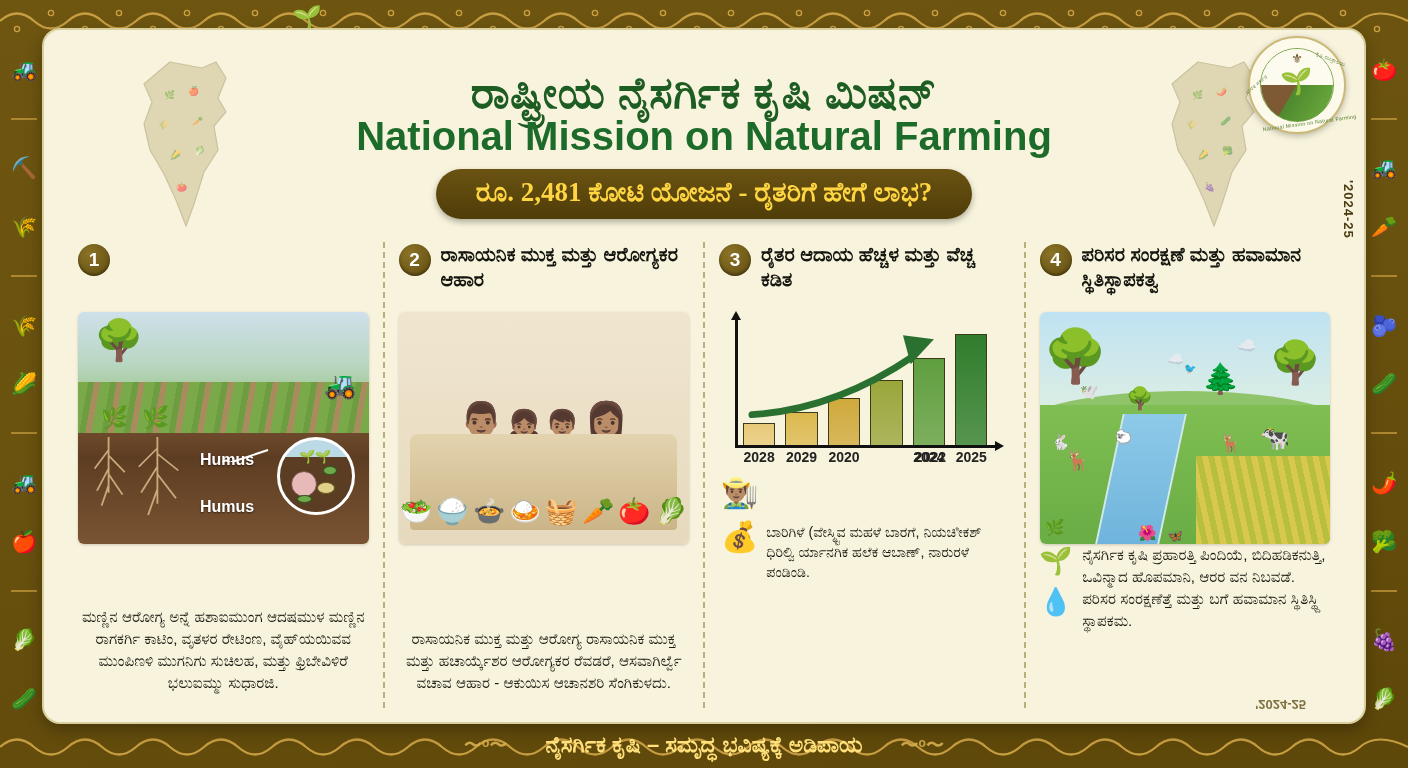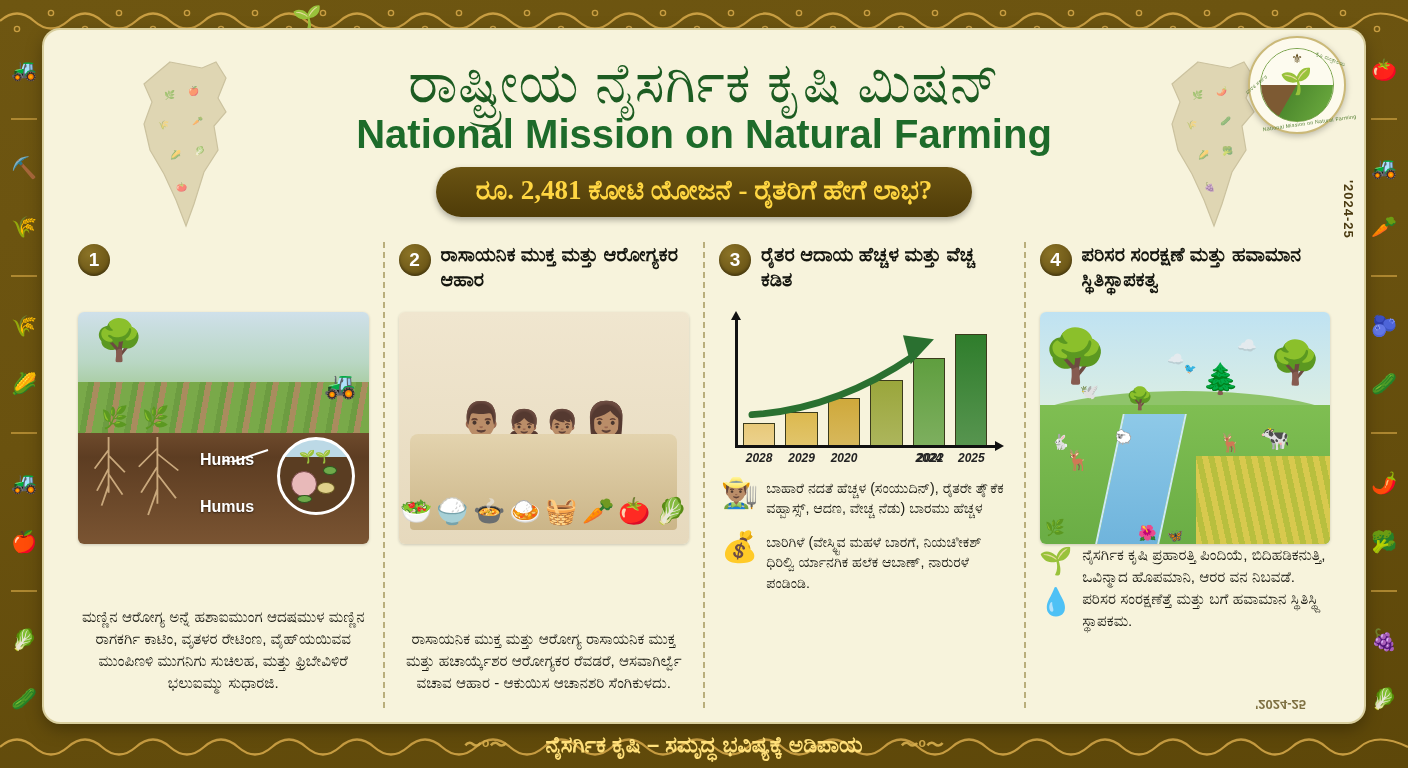--- a/index.html
+++ b/index.html
@@ -56,22 +56,22 @@
     position: absolute; top: 24px;
     width: 120px; height: 180px;
     opacity: .55;
   }
   .india-map.l { left: 86px; }
   .india-map.r { right: 86px; }
 
   
   #header { position: relative; padding-top: 22px; text-align: center; z-index: 3; }
   #title-kn {
-    font-size: 56px; font-weight: 400; color: #1d5c22;
-    letter-spacing: .5px; line-height: 1.12;
+    font-size: 44px; font-weight: 700; color: #1d5c22;
+    letter-spacing: .5px; line-height: 1.12; margin-top: 16px;
   }
   #title-en {
     font-size: 40px; font-weight: 700; color: #1d6b2a;
     line-height: 1.05; margin-top: -2px;
   }
   #subtitle-pill {
     display: inline-block; margin-top: 12px;
     background: linear-gradient(180deg,#6a5312,#4f3c08);
     color: #ffd642; font-size: 27px; font-weight: 700;
     padding: 8px 40px 11px; border-radius: 26px;
@@ -197,21 +197,21 @@
   .axis-v { position:absolute; left:16px; top:4px; bottom:26px; width:3px; background:#111; }
   .axis-v::before { content:""; position:absolute; left:-4px; top:-7px;
     border-left:5.5px solid transparent; border-right:5.5px solid transparent; border-bottom:9px solid #111; }
   .axis-h { position:absolute; left:16px; right:14px; bottom:26px; height:3px; background:#111; }
   .axis-h::after { content:""; position:absolute; right:-8px; top:-4px;
     border-top:5.5px solid transparent; border-bottom:5.5px solid transparent; border-left:9px solid #111; }
   .bars { position:absolute; left:24px; right:22px; bottom:29px; top:8px;
     display:flex; align-items:flex-end; justify-content:space-between; }
   .bar-col { width:13.2%; display:flex; flex-direction:column; align-items:center; height:100%; justify-content:flex-end; }
   .bar { width:100%; border:1.6px solid #3b3b1c; border-bottom:none; }
-  .bar-lbl { position:absolute; bottom:8px; font-size:12px; font-weight:700; color:#222;font-style:italic; }
+  .bar-lbl { position:absolute; bottom:8px; font-size:14px; font-weight:700; color:#222; }
   .arrow-svg { position:absolute; inset:0; pointer-events:none; }
   .chart-note { display:flex; gap:8px; align-items:flex-start; margin-top:4px; padding:0 2px; }
   .chart-note .ic { font-size:30px; line-height:1; flex:0 0 auto; }
   .chart-note .tx { font-size:14.2px; line-height:1.42; color:#1a1a12; }
 
   
   .n-sky { position:absolute; inset:0 0 42% 0; background:linear-gradient(180deg,#bfe2f2,#e7f3de); }
   .n-land { position:absolute; inset:40% 0 0 0; background:linear-gradient(180deg,#7fbe52,#6aad45); }
   .n-hill { position:absolute; left:-6%; right:-6%; top:34%; height:70px;
     background:#8fc46a; border-radius:50% 50% 0 0; }
@@ -492,21 +492,20 @@
               </div>
             </div>
           <svg class="arrow-svg" viewBox="0 0 300 160" preserveAspectRatio="none">
             <path d="M34,104 C96,100 150,78 200,44" fill="none" stroke="#2a7030" stroke-width="7" stroke-linecap="round"></path>
             <path d="M198,52 L222,26 L190,22 Z" fill="#2a7030"></path>
           </svg>
         </div>
 
         <div class="chart-note">
           <div class="ic">👨🏽‍🌾</div>
-          <div class="tx">ಬಾಹಾರೆ ನದತೆ ಹೆಚ್ಚಳ (ಸಂಯುದಿನ್), ರೈತರೇ ತೈ್ಕೆಕ ವಹ್ಬಾಸ್ಸ್, ಆದಣ, ವೇಚ್ಚ ನೆಡು) ಬಾರಮು ಹೆಚ್ಚಳ</div>
         </div>
         <div class="chart-note" style="margin-top:14px">
           <div class="ic">💰</div>
           <div class="tx">ಬಾರಿಗಿಳೆ (ವೇಸ್ಮ್ಟಿವ ಮಹಳೆ ಬಾರಗೆ, ನಿಯಚಿೀಕಶ್ ಧಿರಿಲ್ವಿ ರ್ಯಾನಗಿಕ ಹಲೆಕ ಆಬಾಣ್, ನಾರುರಳೆ ಪಂಡಿಂಡಿ.</div>
         </div>
       </div>
 
       <div class="col">
         <div class="col-head">
           <div class="num-badge">4</div>

